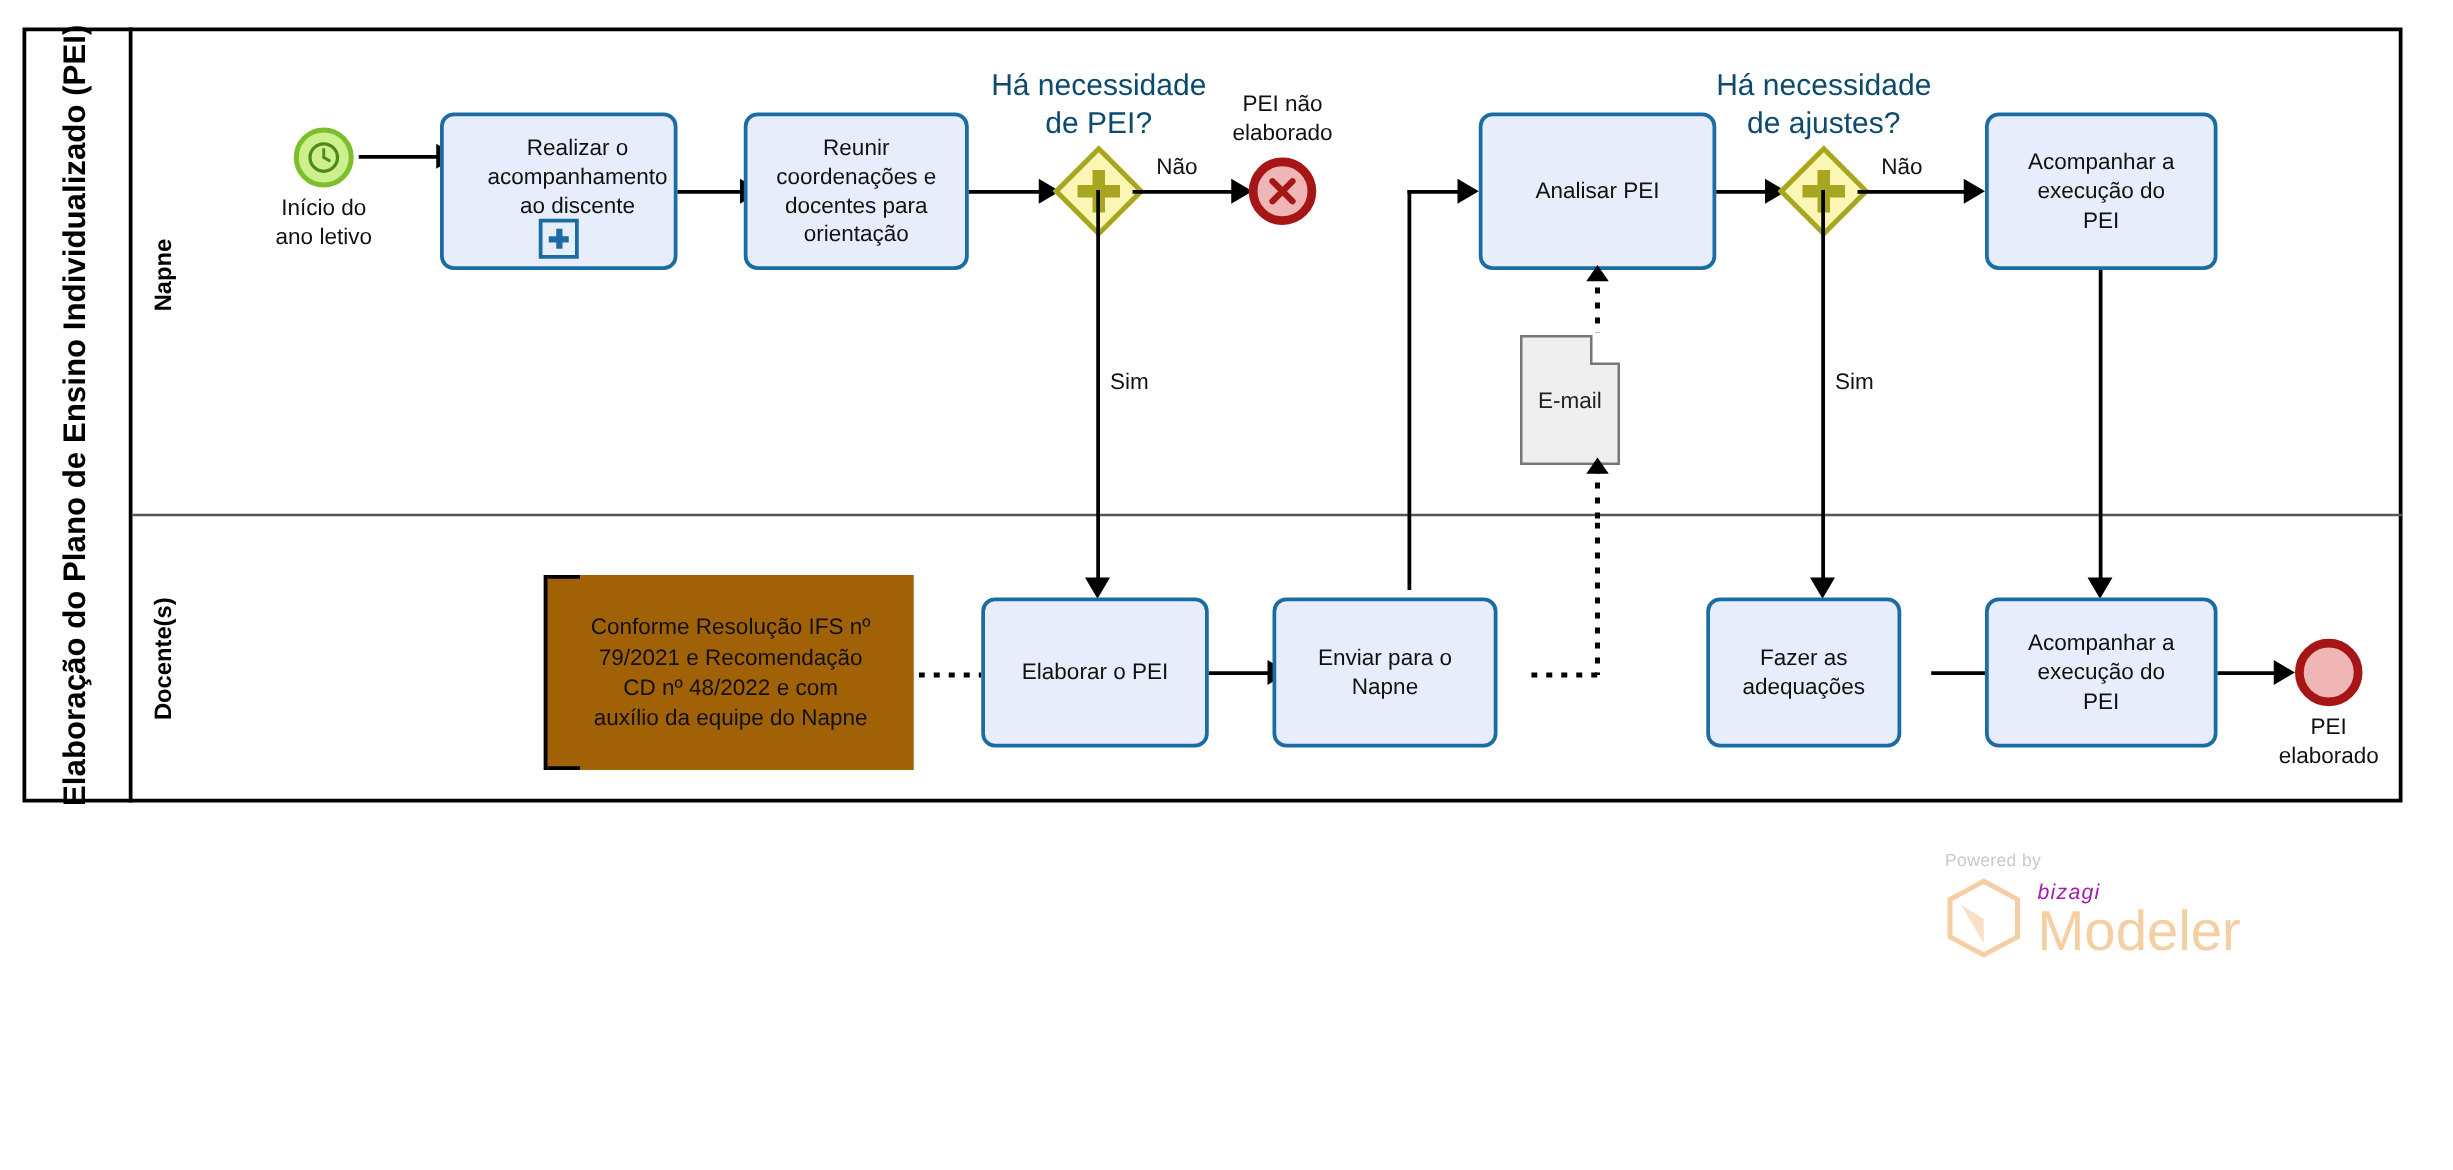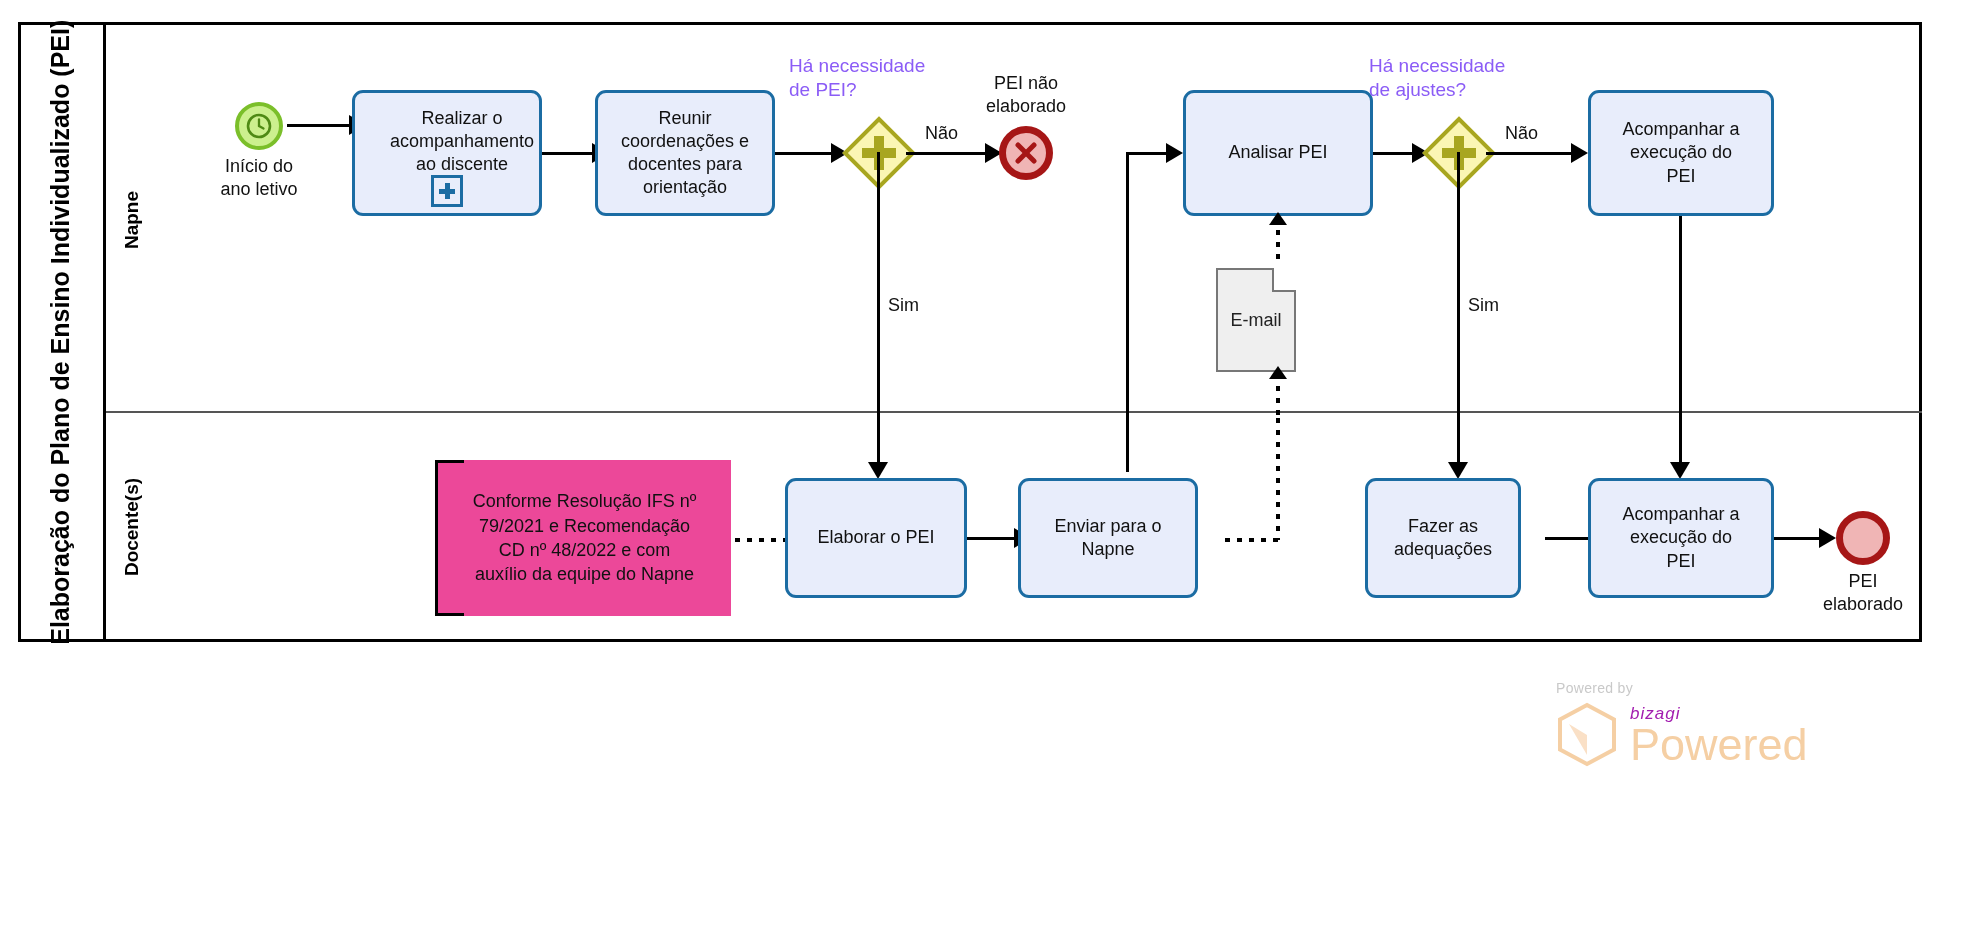--- a/index.html
+++ b/index.html
@@ -40,25 +40,25 @@
 
   
   .gw{position:absolute;width:62px;height:62px;}
   .gw .dia{position:absolute;left:50%;top:50%;width:44px;height:44px;
            transform:translate(-50%,-50%) rotate(45deg);background:#fbf6b4;
            border:4px solid #a8a620;}
   .gw .plus-h{position:absolute;left:50%;top:50%;transform:translate(-50%,-50%);
            width:34px;height:10px;background:#a8a620;}
   .gw .plus-v{position:absolute;left:50%;top:50%;transform:translate(-50%,-50%);
            width:10px;height:34px;background:#a8a620;}
-  .gw-label{position:absolute;text-align:left;font-size:19px;line-height:1.25;
-           color:#8b5cf6;white-space:pre-line;}
-
-  
-  .annot{position:absolute;box-sizing:border-box;background:#ec4899;border-left:3px solid #000;
+  .gw-label{position:absolute;text-align:center;font-size:24px;line-height:1.25;
+           color:#0c4a6e;white-space:pre-line;}
+
+  
+  .annot{position:absolute;box-sizing:border-box;background:#a16207;border-left:3px solid #000;
          display:flex;align-items:center;justify-content:center;text-align:center;
          font-size:18px;line-height:1.35;color:#111;padding:6px 10px;white-space:pre-line;}
   .annot::before,.annot::after{content:"";position:absolute;left:0;width:26px;height:3px;background:#000;}
   .annot::before{top:0;}
   .annot::after{bottom:0;}
   .dataobj{position:absolute;box-sizing:border-box;background:#efefef;border:2px solid #777;
          display:flex;align-items:center;justify-content:center;font-size:18px;color:#222;}
   .dataobj .fold{position:absolute;top:-2px;right:-2px;width:22px;height:22px;
          background:#fff;border-left:2px solid #777;border-bottom:2px solid #777;}
 
@@ -254,18 +254,18 @@
 
   <div class="logo" style="left:1556px;top:680px;">
     <div class="pwr">Powered by</div>
     <div style="display:flex;align-items:center;gap:12px;margin-top:6px;">
       <svg width="62" height="66" viewBox="0 0 62 66">
         <polygon points="31,3 58,17.5 58,47.5 31,62 4,47.5 4,17.5" fill="none" stroke="#f5cfa4" stroke-width="4"></polygon>
         <polygon points="13,22 31,33 31,53" fill="#fae0c6"></polygon>
       </svg>
       <div>
         <div class="brand">bizagi</div>
-        <div class="mdl">Powered</div>
+        <div class="mdl">Modeler</div>
       </div>
     </div>
   </div>
 
 </div>
 
 </body></html>

